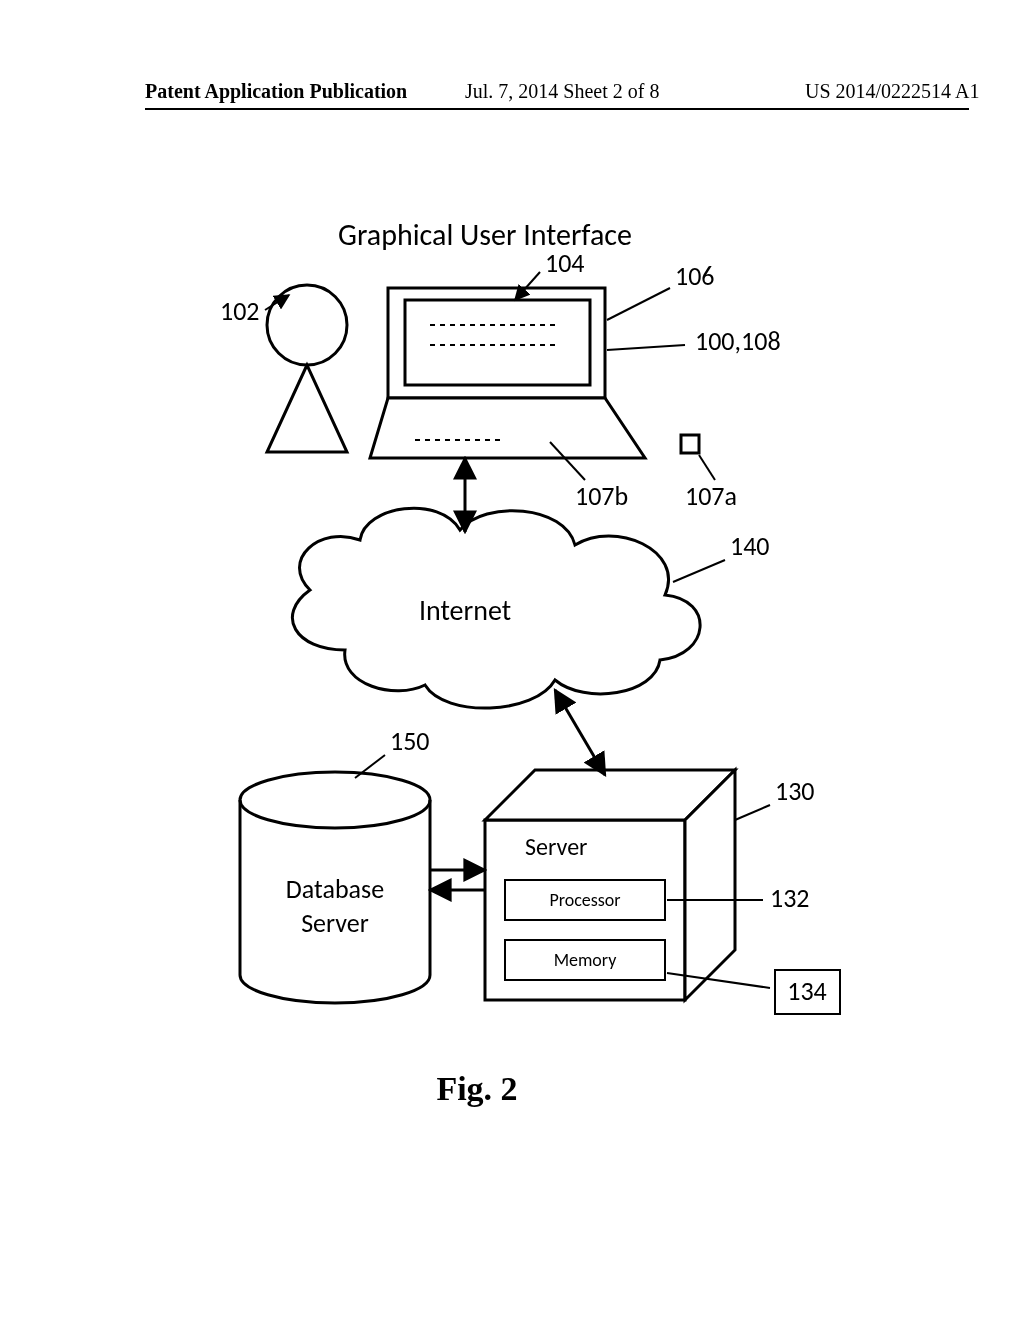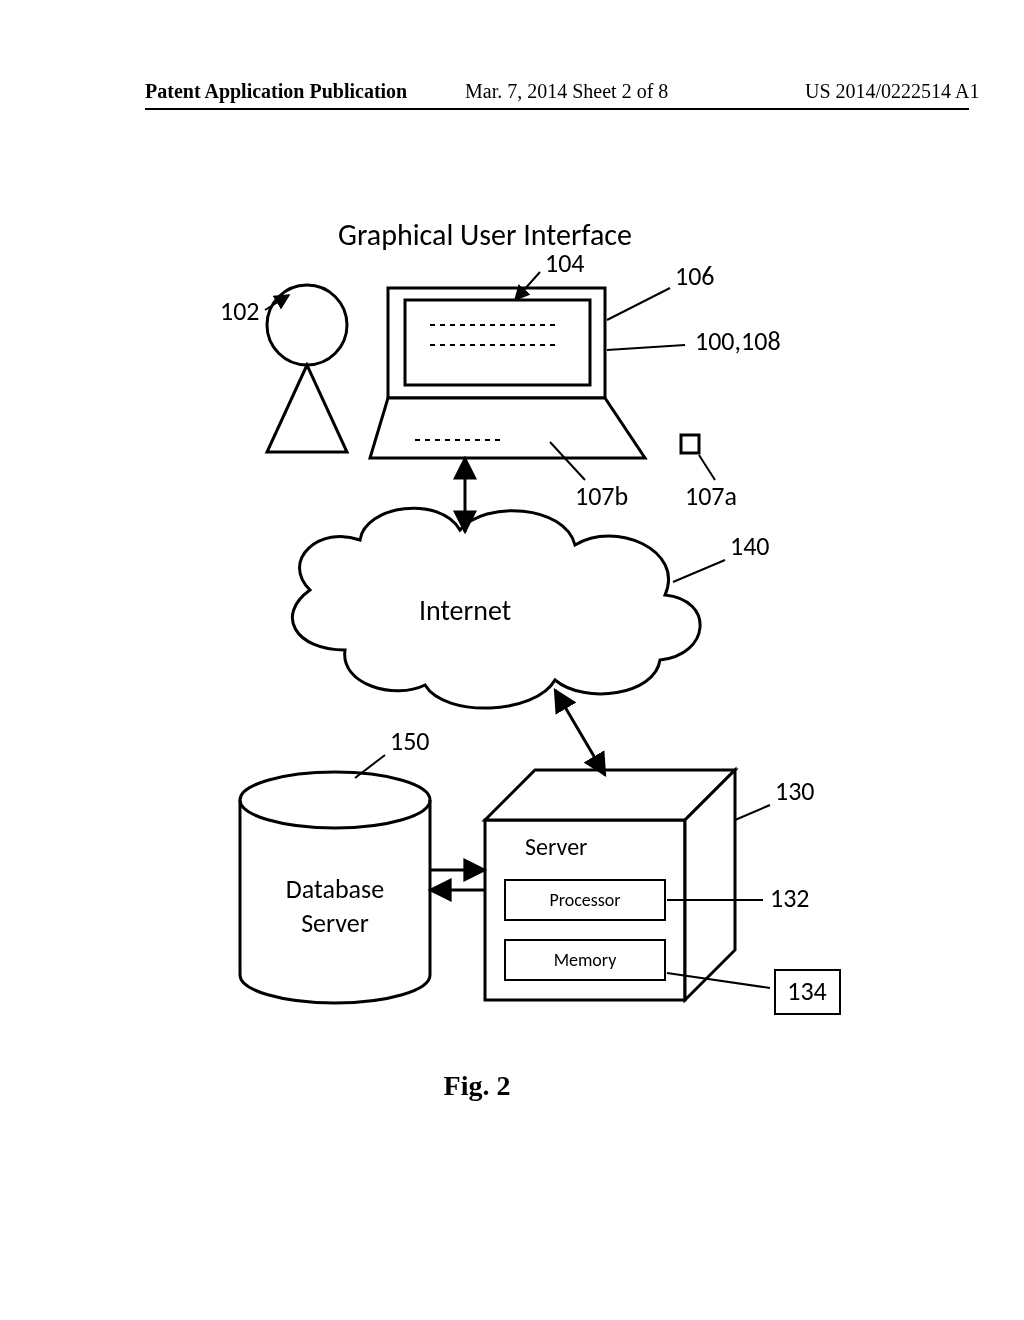--- a/index.html
+++ b/index.html
@@ -45,32 +45,32 @@
   }
   svg text { font-family: Calibri, Arial, sans-serif; }
   .calibri { font-family: Calibri, Arial, sans-serif; }
   .times { font-family: "Times New Roman", Times, serif; }
   .fig-caption {
     position: absolute;
     top: 1070px;
     left: 0;
     width: 864px;
     text-align: center;
-    font-size: 28px;
+    font-size: 34px;
     font-weight: bold;
   }
 </style>
 </head>
 <body>
 
 <div class="page">
 
   <div class="hdr">
     <div class="hdr-left">Patent Application Publication</div>
-    <div class="hdr-mid">Mar. 7, 2014  Sheet 2 of 8</div>
+    <div class="hdr-mid">Jul. 7, 2014  Sheet 2 of 8</div>
     <div class="hdr-right">US 2014/0222514 A1</div>
     <div class="hdr-line"></div>
   </div>
 
   <div class="svg-wrap">
     <svg width="1024" height="860" viewBox="0 0 1024 860">
       <defs>
         <marker id="arrow" viewBox="0 0 10 10" refX="9" refY="5" markerWidth="8" markerHeight="8" orient="auto-start-reverse">
           <path d="M 0 0 L 10 5 L 0 10 z" fill="#000"></path>
         </marker>

